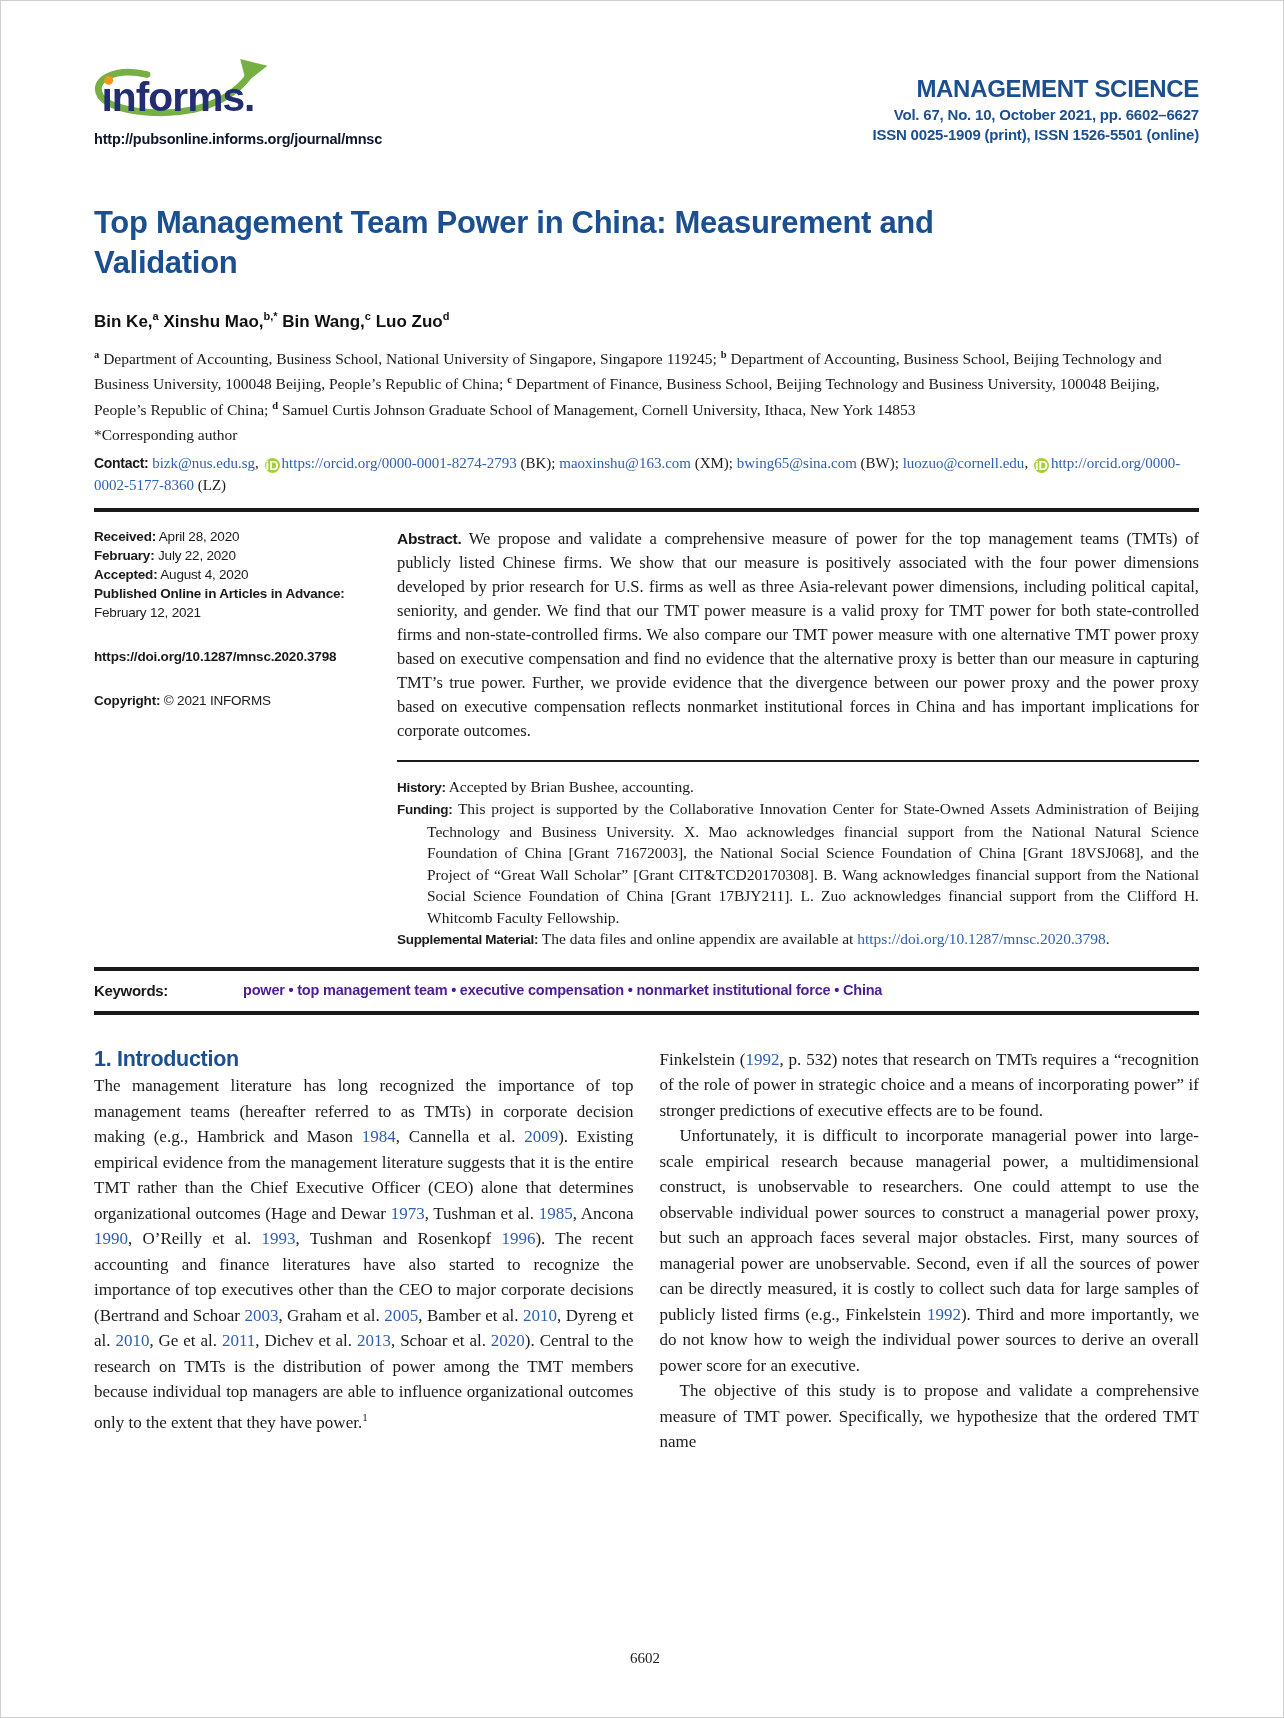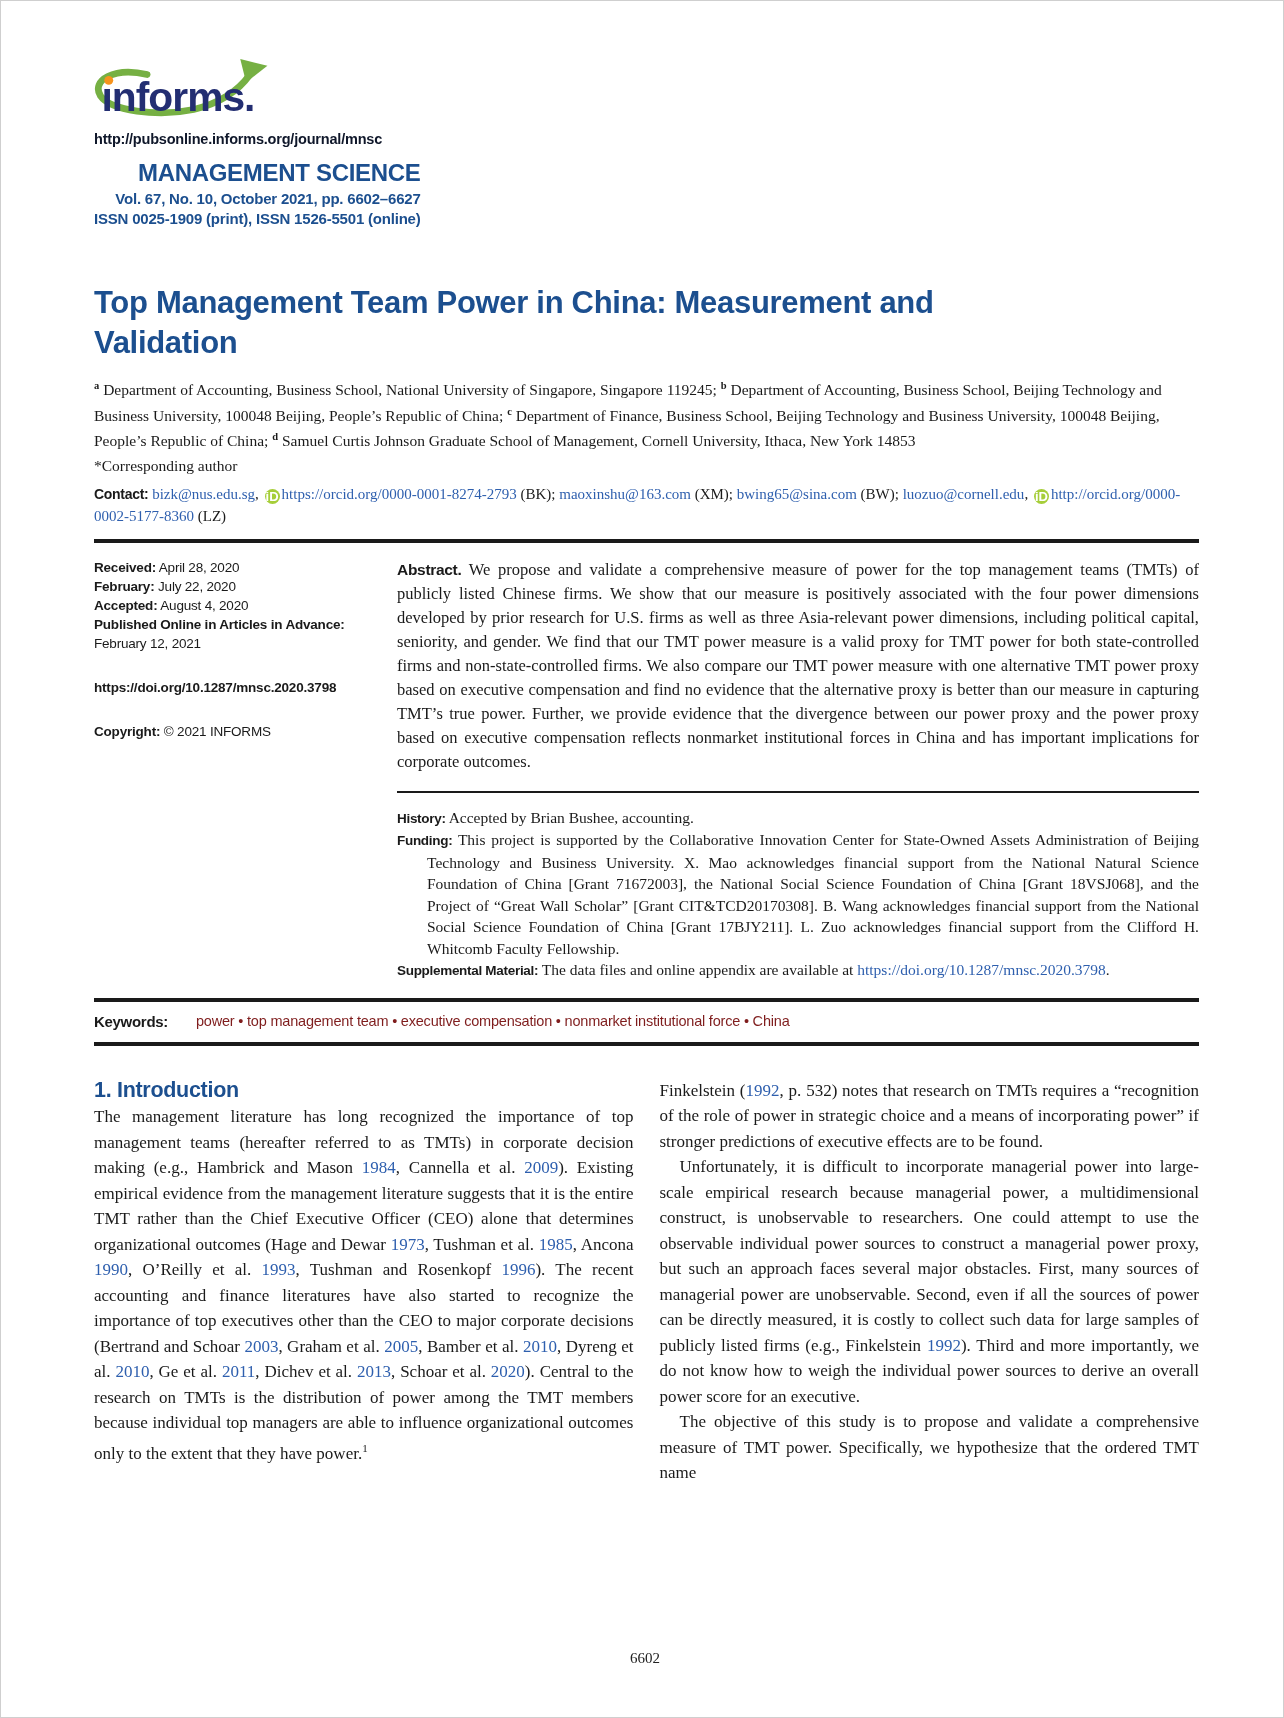--- a/index.html
+++ b/index.html
@@ -4,21 +4,21 @@
 <style>
   * { margin:0; padding:0; box-sizing:border-box; }
   html,body { background:#ffffff; }
   body { width:1284px; font-family:"Liberation Serif", serif; color:#1a1a1a; }
   .page {
     position:relative; width:1284px; height:1718px;
     border:1px solid #cfcfcf; background:#ffffff;
     padding:58px 84px 0 93px;
   }
   
-  .masthead { display:flex; justify-content:space-between; align-items:flex-start;flex-direction:column; }
+  .masthead { display:flex; justify-content:space-between; align-items:center; }
   .logo-block { width:300px; }
   .logo-url {
     font-family:"Liberation Sans", sans-serif; font-weight:bold;
     font-size:14.5px; color:#1c4f8f; margin-top:2px; letter-spacing:-0.2px;
   }
   .journal-block { text-align:right; font-family:"Liberation Sans", sans-serif; color:#1c4f8f; padding-top:12px; }
   .journal-name { font-size:24px; font-weight:bold; letter-spacing:-0.3px; }
   .journal-line { font-size:15px; font-weight:bold; margin-top:3px; letter-spacing:-0.2px; }
   
   .article-title {
@@ -61,21 +61,21 @@
   .abstract-label { font-family:"Liberation Sans", sans-serif; font-weight:bold; font-size:15.5px; letter-spacing:-0.3px; }
   .abstract-col .rule-thin { margin-top:17px; }
   
   .notes { margin-top:14px; font-size:15.5px; line-height:21.5px; text-align:justify; }
   .note { padding-left:30px; text-indent:-30px; }
   .note-label { font-size:13.5px; }
   
   .rule-above-kw { margin-top:16px; }
   .keywords-row { display:flex; padding:11px 0 12px 0; font-family:"Liberation Sans", sans-serif; }
   .kw-label { font-weight:bold; font-size:15px; width:102px; flex:0 0 102px; letter-spacing:-0.3px; }
-  .kw-text { font-weight:normal; font-size:14.5px; color:#7f1d1d; letter-spacing:-0.2px; }
+  .kw-text { font-weight:bold; font-size:14.5px; color:#4c1d95; letter-spacing:-0.2px;margin-left:47px; }
   .rule-below-kw { margin-top:0; }
   
   .intro { display:flex; gap:26px; margin-top:32px; }
   .col { flex:1; font-size:17px; line-height:25.5px; text-align:justify; }
   .section-heading {
     font-family:"Liberation Sans", sans-serif; font-weight:bold;
     font-size:21.5px; color:#1c4f8f; margin-bottom:1px; letter-spacing:-0.3px;
   }
   .col p.indent { text-indent:20px; }
   .cite { color:#2e5fae; }
@@ -100,20 +100,26 @@
     </div>
     <div class="journal-block">
       <div class="journal-name">MANAGEMENT SCIENCE</div>
       <div class="journal-line">Vol. 67, No. 10, October 2021, pp. 6602–6627</div>
       <div class="journal-line">ISSN 0025-1909 (print), ISSN 1526-5501 (online)</div>
     </div>
   </div>
 
   <h1 class="article-title">Top Management Team Power in China: Measurement and Validation</h1>
 
+  <div class="authors">
+    <span><span>Bin Ke,</span><sup>a</sup></span>
+    <span><span> Xinshu Mao,</span><sup>b,*</sup></span>
+    <span><span> Bin Wang,</span><sup>c</sup></span>
+    <span><span> Luo Zuo</span><sup>d</sup></span>
+  </div>
 
   <p class="affiliations">
     <sup>a</sup><span> Department of Accounting, Business School, National University of Singapore, Singapore 119245; </span><sup>b</sup><span> Department of Accounting, Business School, Beijing Technology and Business University, 100048 Beijing, People’s Republic of China; </span><sup>c</sup><span> Department of Finance, Business School, Beijing Technology and Business University, 100048 Beijing, People’s Republic of China; </span><sup>d</sup><span> Samuel Curtis Johnson Graduate School of Management, Cornell University, Ithaca, New York 14853</span>
   </p>
   <p class="corresponding">*Corresponding author</p>
 
   <p class="contact-line">
     <span class="contact-label">Contact:</span>
     <span class="plink">bizk@nus.edu.sg</span><span>, </span><span class="orcid">iD</span><span class="plink">https://orcid.org/0000-0001-8274-2793</span><span> (BK); </span><span class="plink">maoxinshu@163.com</span><span> (XM); </span><span class="plink">bwing65@sina.com</span><span> (BW); </span><span class="plink">luozuo@cornell.edu</span><span>, </span><span class="orcid">iD</span><span class="plink">http://orcid.org/0000-0002-5177-8360</span><span> (LZ)</span>
   </p>

